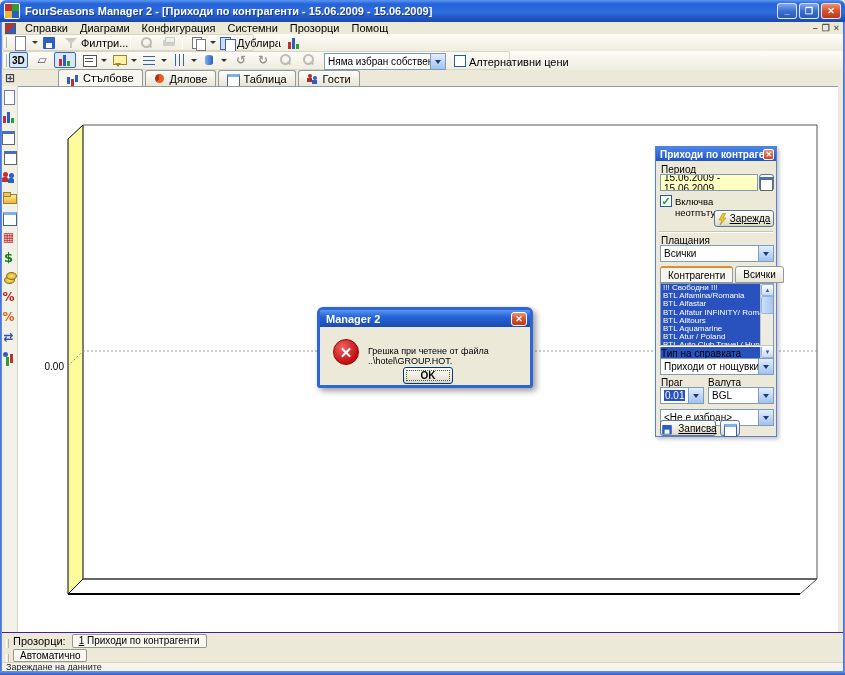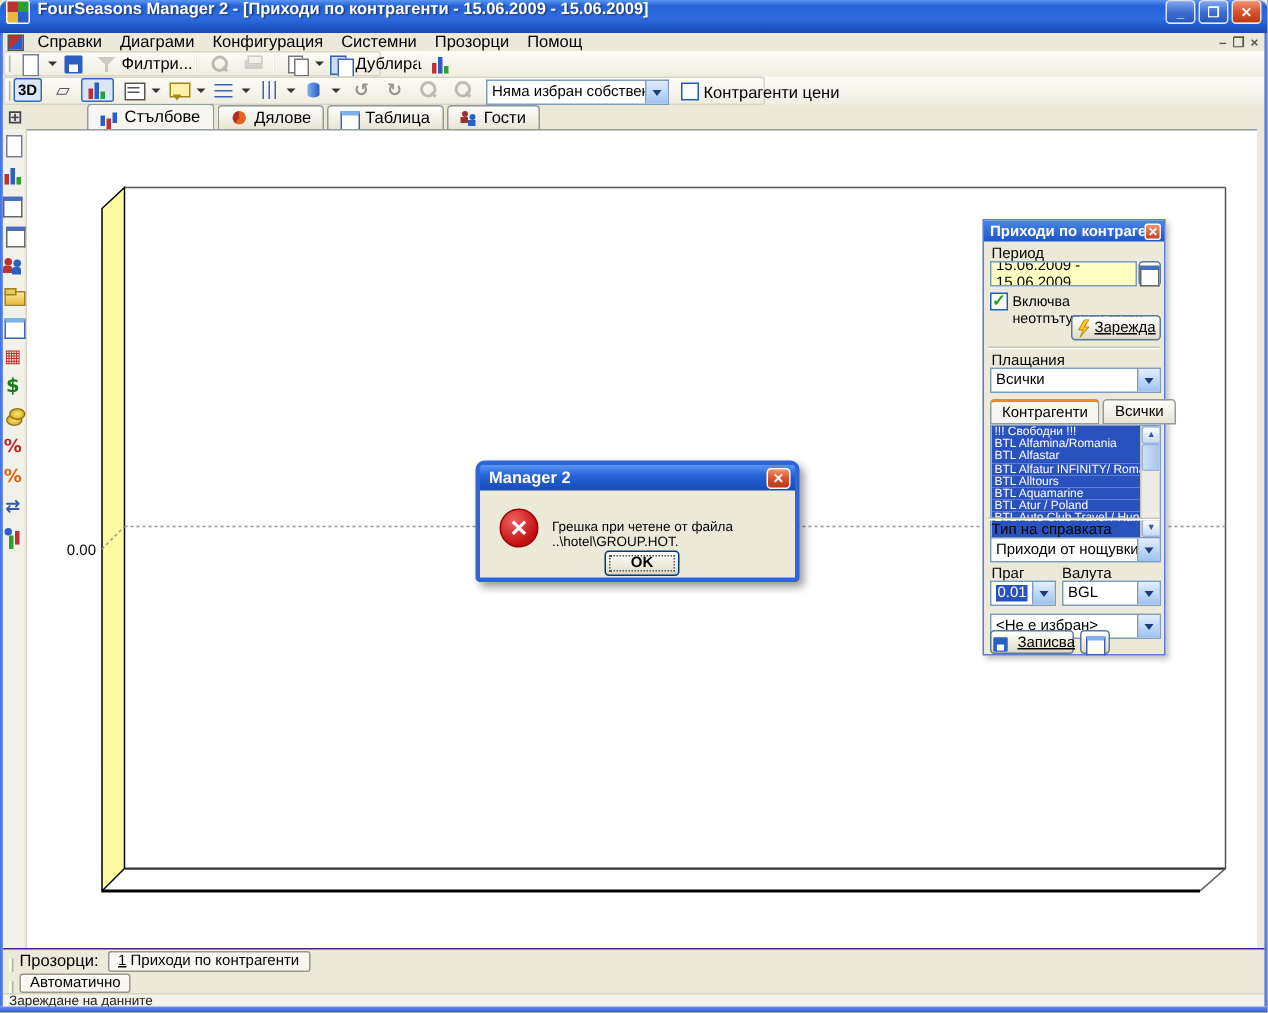--- a/index.html
+++ b/index.html
@@ -6,21 +6,21 @@
   html,body { background:#777; }
   #screen {
     position:relative; width:845px; height:675px; overflow:hidden;
     background:#ECE9D8; font-family:"Liberation Sans", sans-serif; font-size:11px; color:#000;
     cursor:default;
   }
   
   .titlebar {
     position:absolute; left:0; top:0; width:845px; height:22px;
     background:linear-gradient(180deg,#5A96F2 0%,#2663D8 18%,#2E6CE0 55%,#1A4BB4 95%);
-    border-radius:6px 6px 0 0; display:flex; padding:0 4px;
+    border-radius:6px 6px 0 0; display:flex; align-items:center; padding:0 4px;
   }
   .titlebar .title { color:#fff; font-weight:bold; font-size:11px; margin-left:5px;
     text-shadow:1px 1px 1px rgba(0,0,0,.45); white-space:nowrap; overflow:hidden; }
   .appicon { width:16px; height:16px; position:relative; background:#fff; border-radius:2px; }
   .appicon i { position:absolute; width:7px; height:7px; }
   .winbtns { margin-left:auto; display:flex; gap:2px; }
   .wbtn { width:20px; height:16px; border:1px solid rgba(255,255,255,.8); border-radius:3px;
     background:linear-gradient(180deg,#7FA8EF,#3E6FD0 50%,#2A58B8); color:#fff; font-size:9px;
     display:flex; align-items:center; justify-content:center; font-weight:bold; }
   .wbtn.close { background:linear-gradient(180deg,#F0926F,#D8512A 50%,#B83A18); }
@@ -285,21 +285,21 @@
         <span class="icon mag"></span>
       </div>
     <div class="tbtn dim" style="left:295px">
         <span class="icon mag"></span>
       </div>
     <div class="pfield" style="left:322px;top:2px;width:122px;position:absolute">
       <span style="white-space:nowrap;overflow:hidden">Няма избран собственици</span>
       <span class="drop"></span>
     </div>
     <div class="checkbox" style="left:452px;top:4px;position:absolute"></div>
-    <span style="position:absolute;left:467px;top:5px">Контрагенти цени</span>
+    <span style="position:absolute;left:467px;top:5px">Алтернативни цени</span>
   </div>
 
   <div style="position:absolute;left:2px;top:70px;width:16px;height:16px;display:flex;align-items:center;justify-content:center">
     <span class="glyph" style="color:#445">⊞</span>
   </div>
   <div class="viewtabs">
     <div class="vtab active">
         <span class="mini bars"></span>
         <span>Стълбове</span>
       </div>

